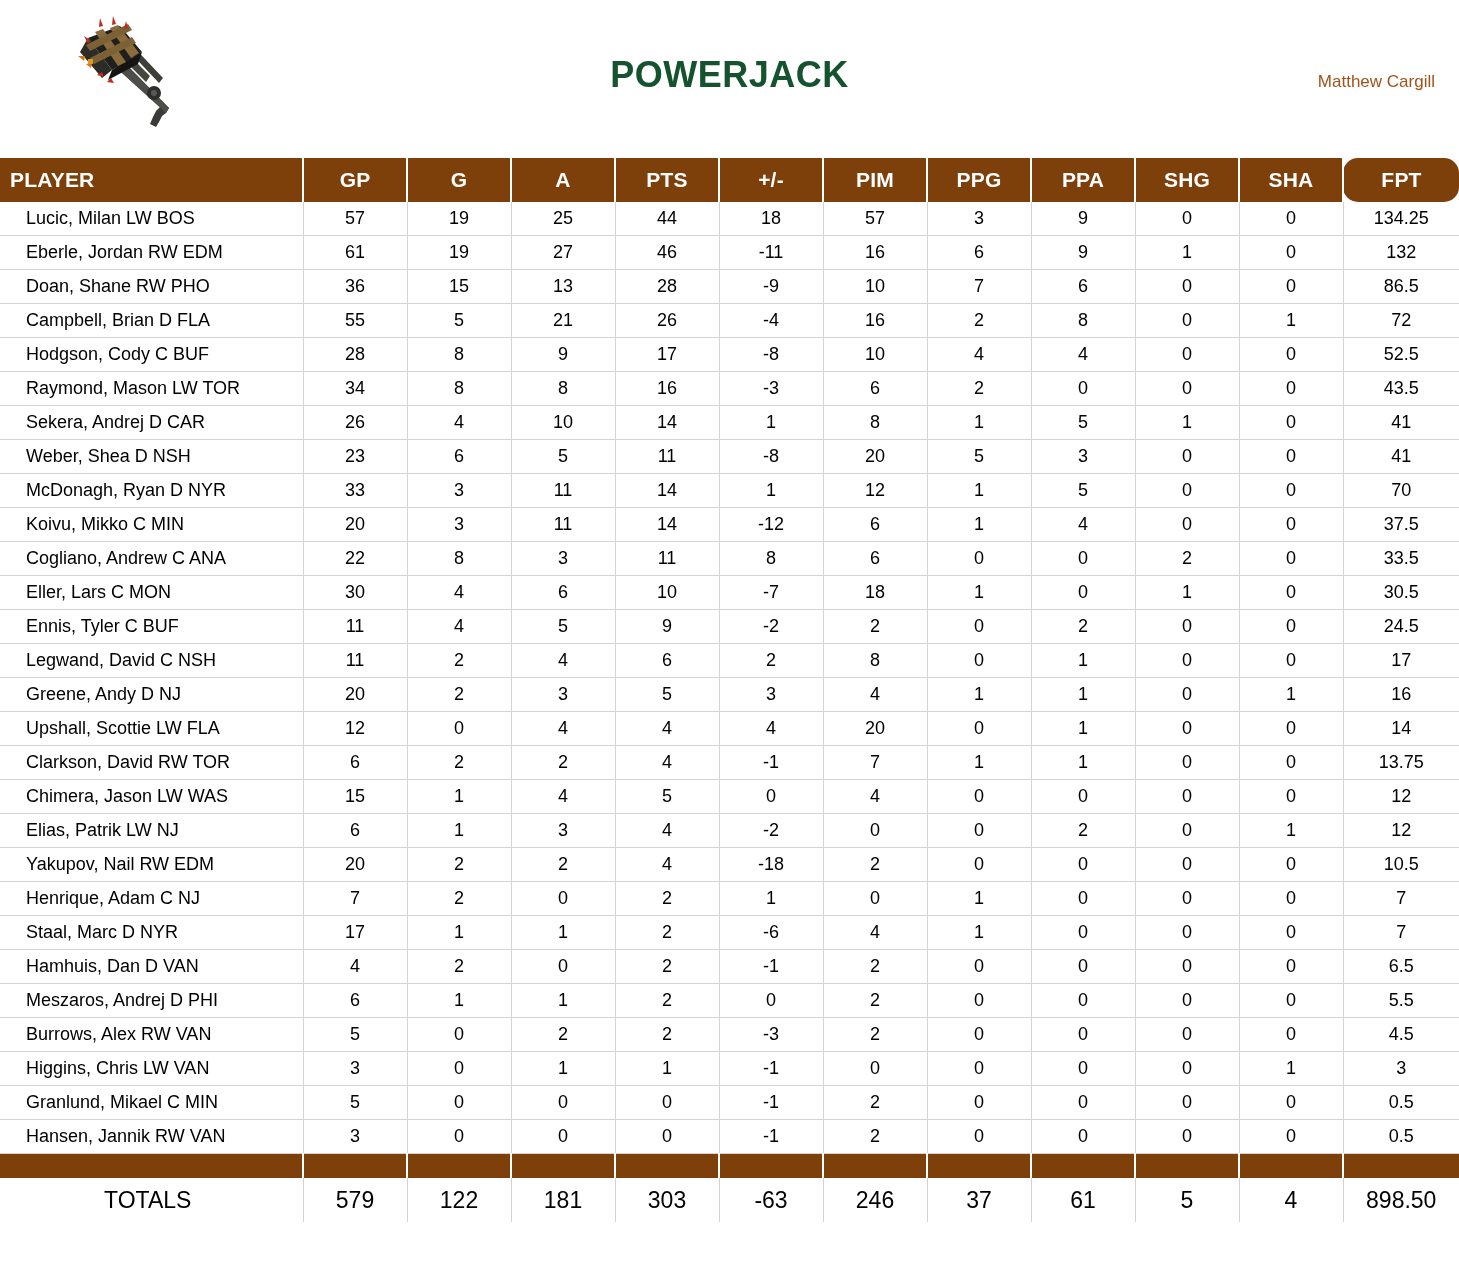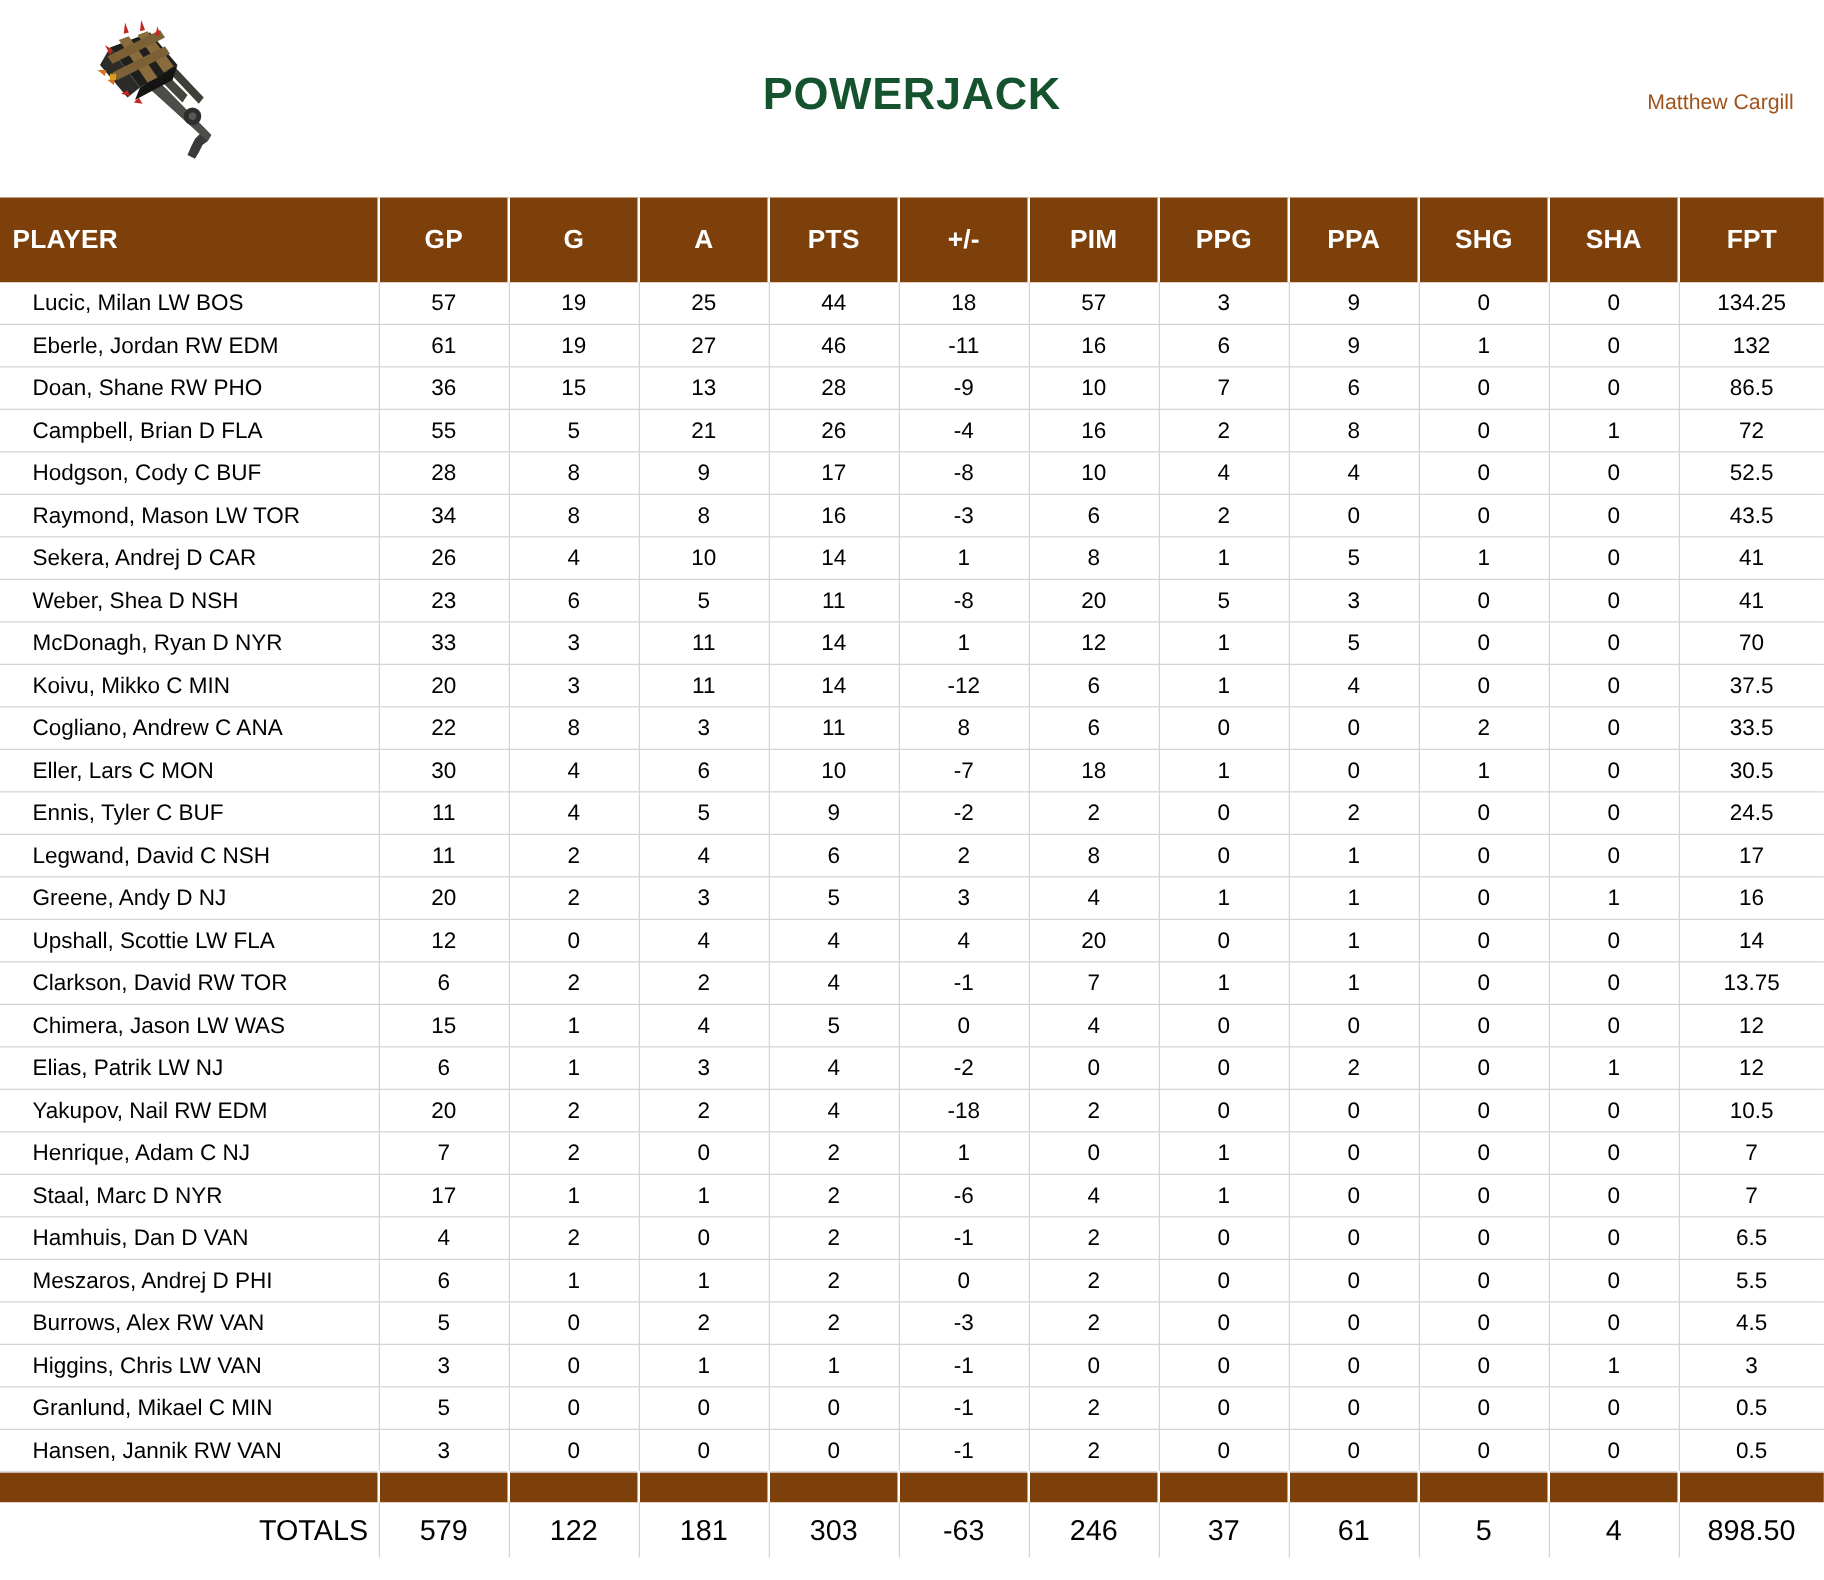--- a/index.html
+++ b/index.html
@@ -72,33 +72,33 @@
   .stats-table col.c-player { width: 303px; }
   .stats-table col.c-num    { width: 104px; }
   .stats-table col.c-last   { width: 116px; }
 
   .stats-table thead th {
     background: #7d400b;
     color: #ffffff;
     font-size: 21px;
     font-weight: bold;
     height: 44px;
-    padding: 12px 8px;
+    padding: 0 8px;
     border-right: 2px solid #ffffff;
     border-bottom: none;
     text-align: center;
     vertical-align: middle;
     font-family: "Liberation Sans", sans-serif;
     letter-spacing: 0.2px;
   }
   .stats-table thead th.th-player {
     text-align: left;
     padding-left: 10px;
   }
-  .stats-table thead th:last-child { border-right: none; }
+  .stats-table thead th:last-child { border-right: none; border-radius: 15px; }
 
   .stats-table tbody td {
     height: 33px;
     font-size: 18px;
     padding: 0 6px;
     border-bottom: 1px solid #d4d4d4;
     border-right: 1px solid #d4d4d4;
     text-align: center;
     vertical-align: middle;
     background: #ffffff;
@@ -126,21 +126,21 @@
   .stats-table tr.totals-row td {
     height: 42px;
     font-size: 23px;
     background: #ffffff;
     border-bottom: none;
     border-right: 1px solid #d4d4d4;
     text-align: center;
     vertical-align: middle;
   }
   .stats-table tr.totals-row td.td-totals-label {
-    text-align: right;
+    text-align: center;
     padding-right: 8px;
     font-size: 23px;
     border-right: 1px solid #d4d4d4;
   }
   .stats-table tr.totals-row td.td-totals-fpt {
     font-weight: normal;
     border-right: none;
   }
 
   .hammer-svg { display: block; }

